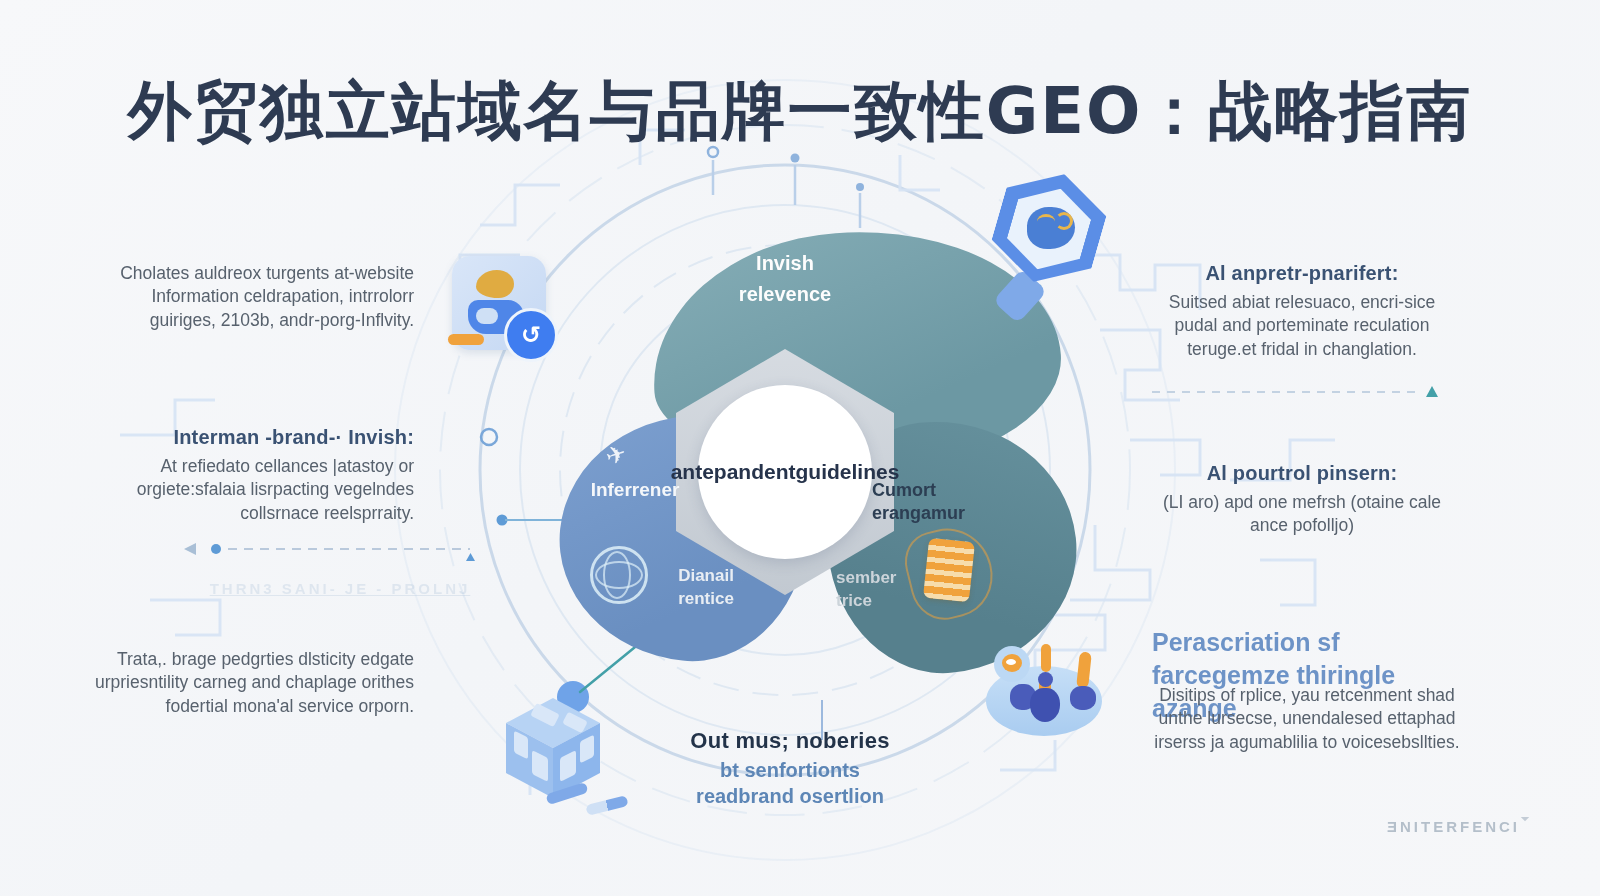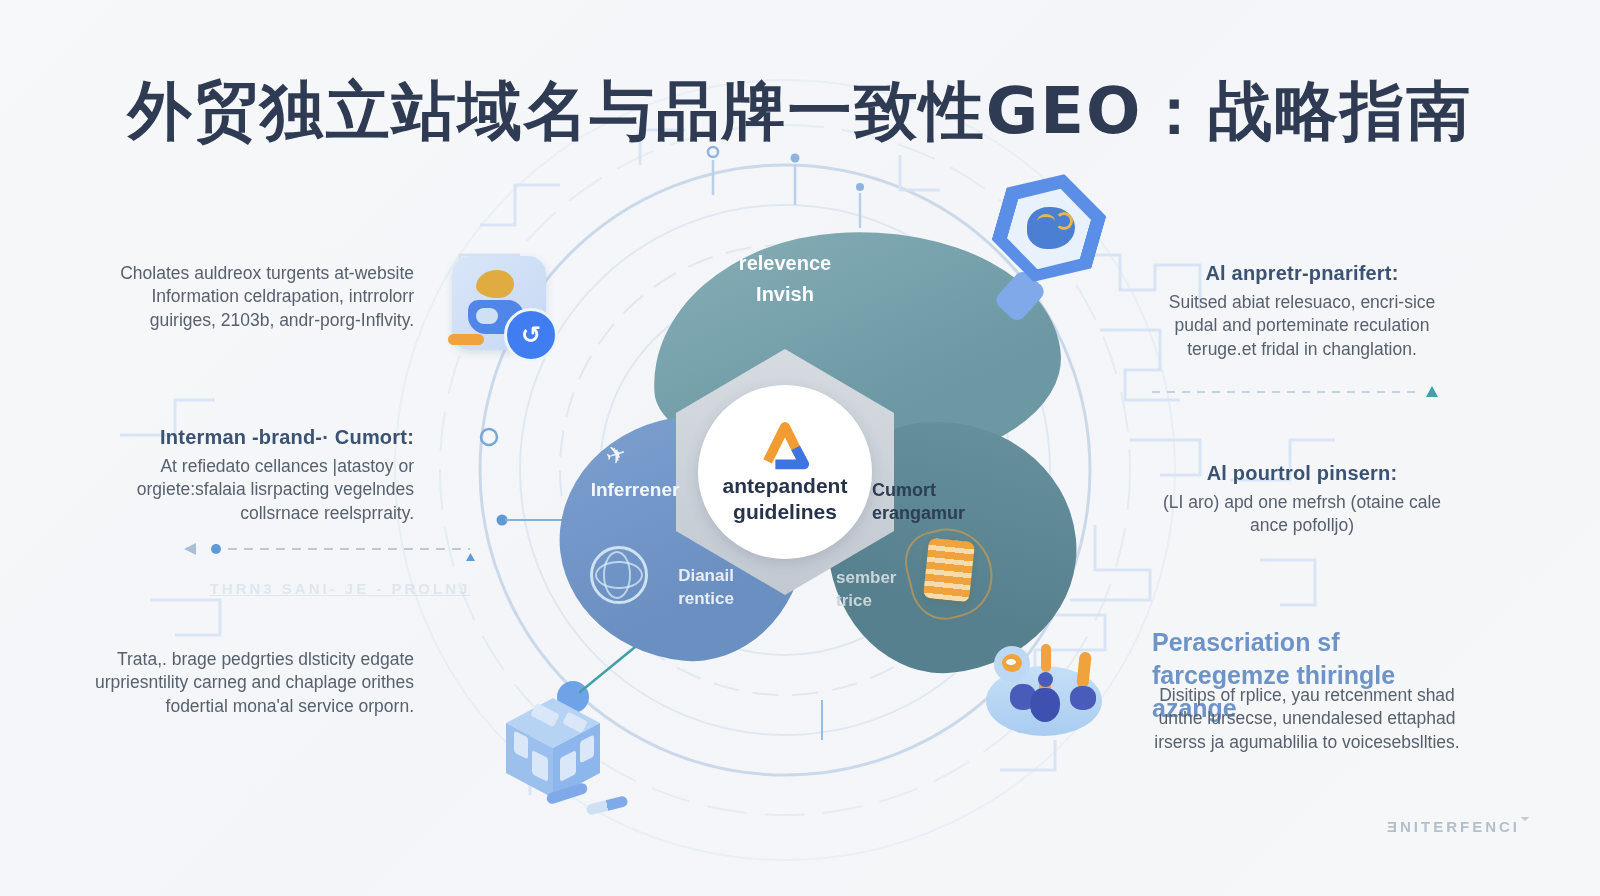--- a/index.html
+++ b/index.html
@@ -45,21 +45,21 @@
     border-radius:42% 58% 55% 45% / 48% 52% 48% 52%;
   }
   .hexagon{
     position:absolute;z-index:3;left:676px;top:349px;width:218px;height:246px;
     background:linear-gradient(180deg,#d6dbe1 0%,#c2c9d1 100%);
     clip-path:polygon(50% 0,100% 26%,100% 74%,50% 100%,0 74%,0 26%);
   }
   .center-circle{
     position:absolute;z-index:4;left:698px;top:385px;width:174px;height:174px;
     background:#ffffff;border-radius:50%;box-shadow:0 4px 14px rgba(60,80,110,.18);
-    display:flex;flex-direction:column;align-items:center;justify-content:center;
+    display:flex;flex-direction:row;align-items:center;justify-content:center;
   }
   .center-text{font-size:21px;font-weight:700;color:#26334b;line-height:1.25;text-align:center;}
   .plabel{position:absolute;z-index:5;text-align:center;font-weight:700;}
   .plabel-top{left:685px;top:248px;width:200px;font-size:20px;line-height:31px;color:#fdfdfd;}
   .plabel-inferrener{left:572px;top:479px;width:126px;font-size:19px;color:#f4f7fa;}
   .plabel-dianail{left:648px;top:564px;width:116px;font-size:17px;line-height:23px;color:#e8edf3;}
   .plabel-cumort{left:872px;top:479px;width:130px;font-size:18px;line-height:23px;color:#2c3e53;text-align:left;}
   .plabel-sember{left:836px;top:566px;width:96px;font-size:17px;line-height:23px;color:#ccd4da;text-align:left;}
   .plane{position:absolute;z-index:5;left:606px;top:441px;font-size:24px;color:rgba(255,255,255,.88);transform:rotate(-18deg);}
   
@@ -197,21 +197,21 @@
       <polygon points="1426,397 1438,397 1432,386" fill="#43a0a8"></polygon>
     </g>
   </svg>
 
   <h1 class="title">外贸独立站域名与品牌一致性GEO：战略指南</h1>
 
   <div class="tblock left-col" style="left:96px;top:262px;width:318px;">
     <p>Cholates auldreox turgents at-website Information celdrapation, intrrolorr guiriges, 2103b, andr-porg-Inflvity.</p>
   </div>
   <div class="tblock left-col" style="left:96px;top:426px;width:318px;">
-    <h3>Interman -brand-· Cumort:</h3>
+    <h3>Interman -brand-· Invish:</h3>
     <p>At refiedato cellances |atastoy or orgiete:sfalaia lisrpacting vegelndes collsrnace reelsprraity.</p>
   </div>
   <div class="ghost" style="left:190px;top:580px;width:300px;text-decoration:underline;">THRN3 SANI- JE - PROLNJ</div>
   <div class="tblock left-col" style="left:90px;top:648px;width:324px;">
     <p>Trata,. brage pedgrties dlsticity edgate urpriesntility carneg and chaplage orithes fodertial mona'al service orporn.</p>
   </div>
 
   <div class="tblock right-col" style="left:1152px;top:262px;width:300px;">
     <h3>Al anpretr-pnarifert:</h3>
     <p>Suitsed abiat relesuaco, encri-sice pudal and porteminate reculation teruge.et fridal in changlation.</p>
@@ -233,22 +233,22 @@
   <div class="center-circle">
     <svg width="64" height="54" viewBox="0 0 64 56">
       <path d="M14 44 L32 8 L50 44" stroke="#f09c32" stroke-width="10" fill="none" stroke-linejoin="round"></path>
       <path d="M22 47 H52 L43 30" stroke="#3d74e0" stroke-width="10" fill="none" stroke-linejoin="round"></path>
     </svg>
     <div class="center-text">antepandent</div>
     <div class="center-text">guidelines</div>
   </div>
 
   <div class="plabel plabel-top">
+    <div>Invish</div>
     <div>relevence</div>
-    <div>Invish</div>
   </div>
   <div class="plane">✈</div>
   <div class="plabel plabel-inferrener">Inferrener</div>
   <div class="globe"></div>
   <div class="plabel plabel-dianail">
     <div>Dianail</div>
     <div>rentice</div>
   </div>
   <div class="plabel plabel-cumort">
     <div>Cumort</div>
@@ -297,16 +297,21 @@
     <div class="p-swirl"></div>
     <div class="p-col2"></div>
     <div class="p-body1"></div>
     <div class="p-col2b"></div>
     <div class="p-head2"></div>
     <div class="p-body2"></div>
     <div class="p-col3"></div>
     <div class="p-body3"></div>
   </div>
 
+  <div class="bottom-block">
+    <div class="b1">Out mus; noberies</div>
+    <div class="b2">bt senfortionts</div>
+    <div class="b3">readbrand osertlion</div>
+  </div>
 
   <div class="watermark">ƎNITERFENCI</div>
 
 </div>
 
 </body></html>

